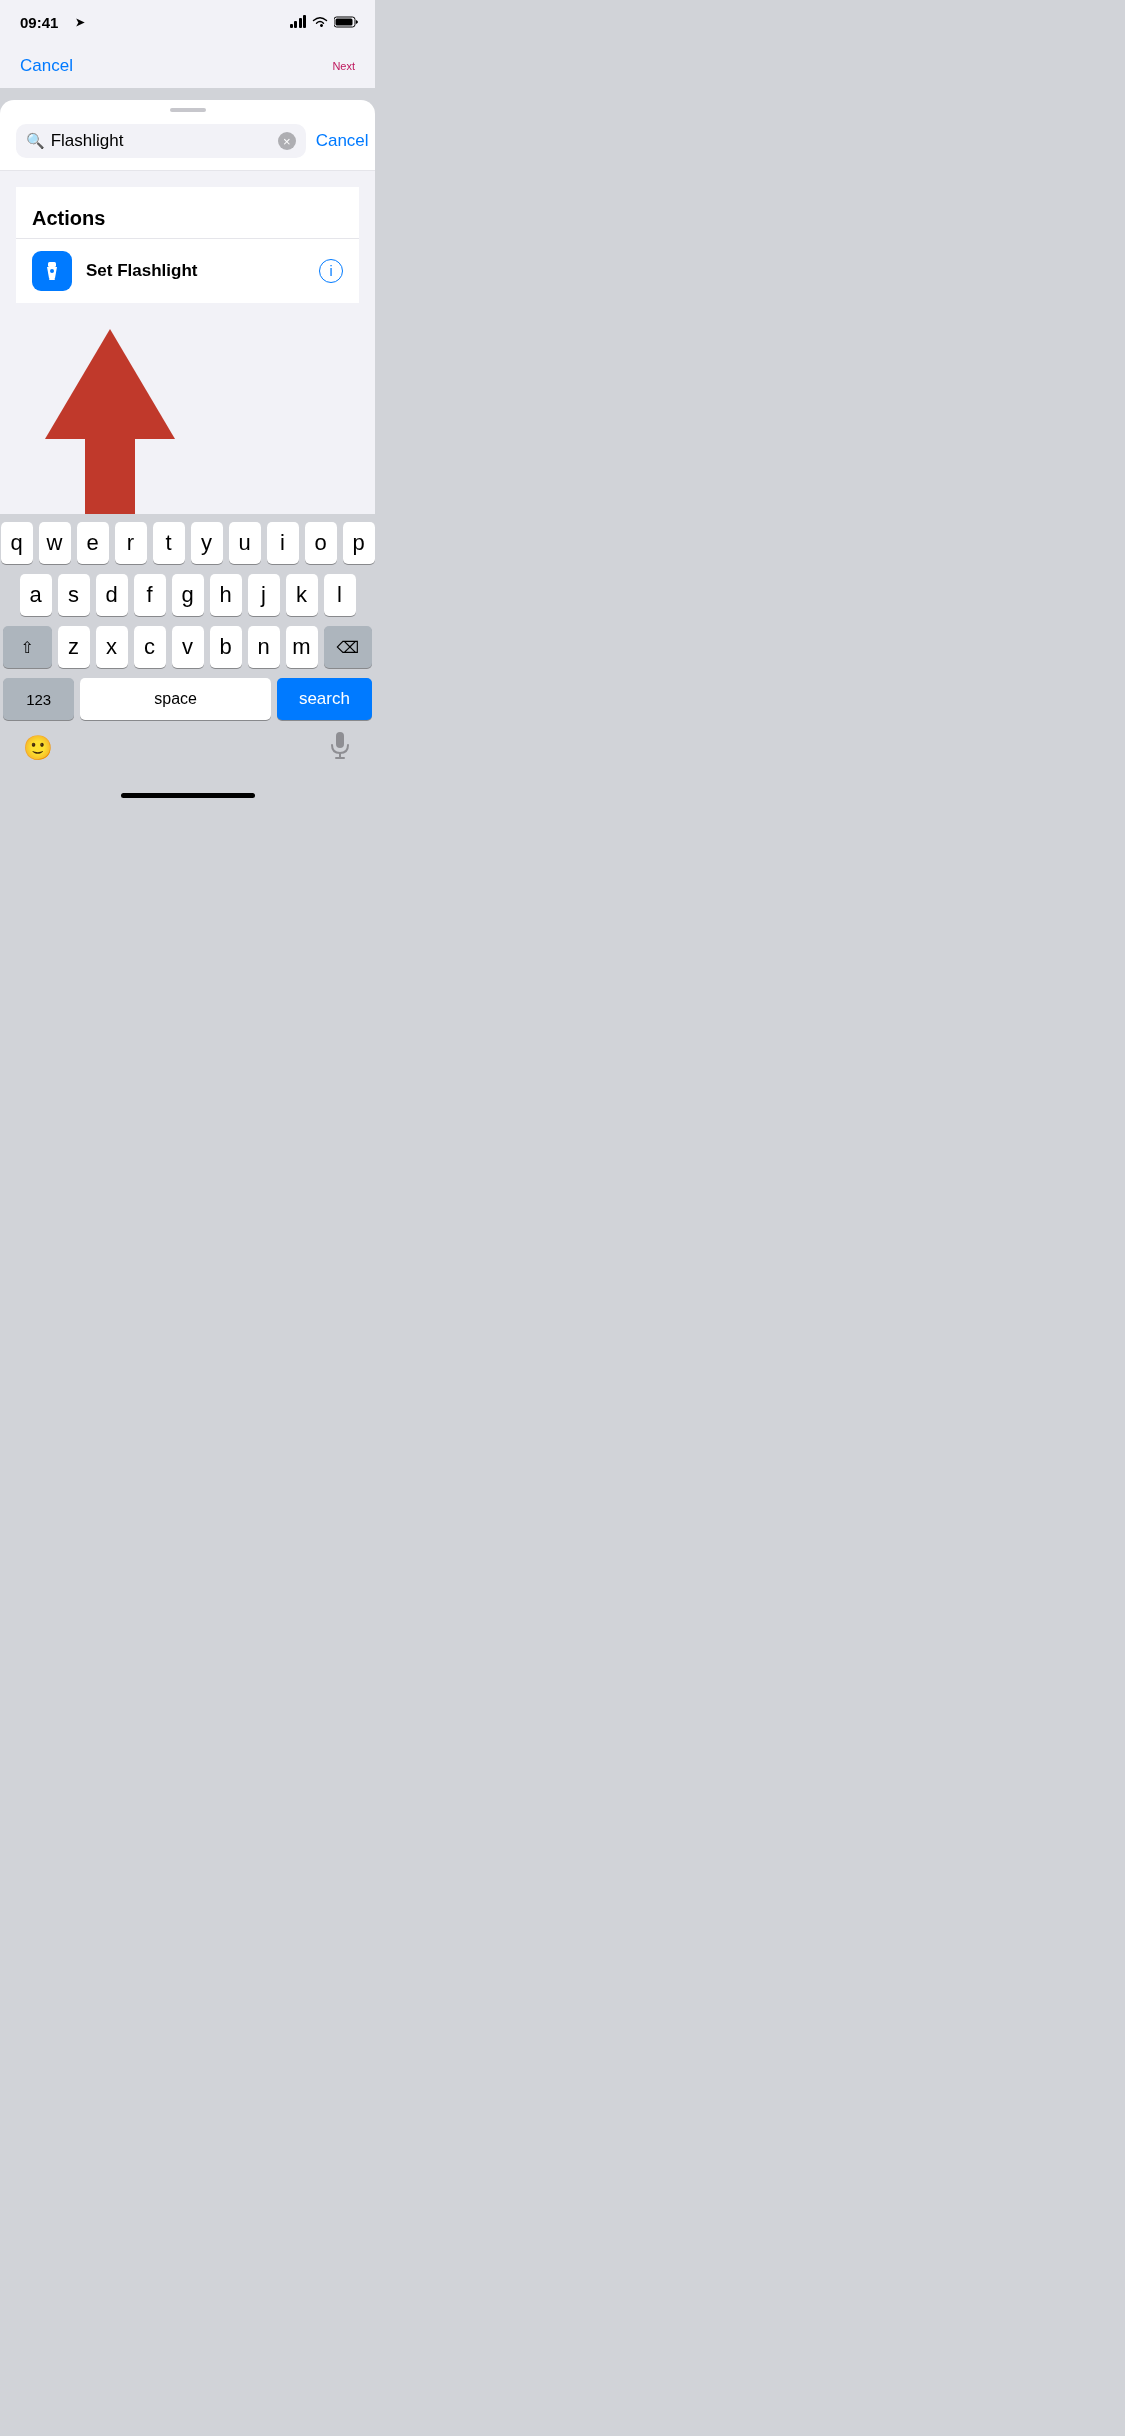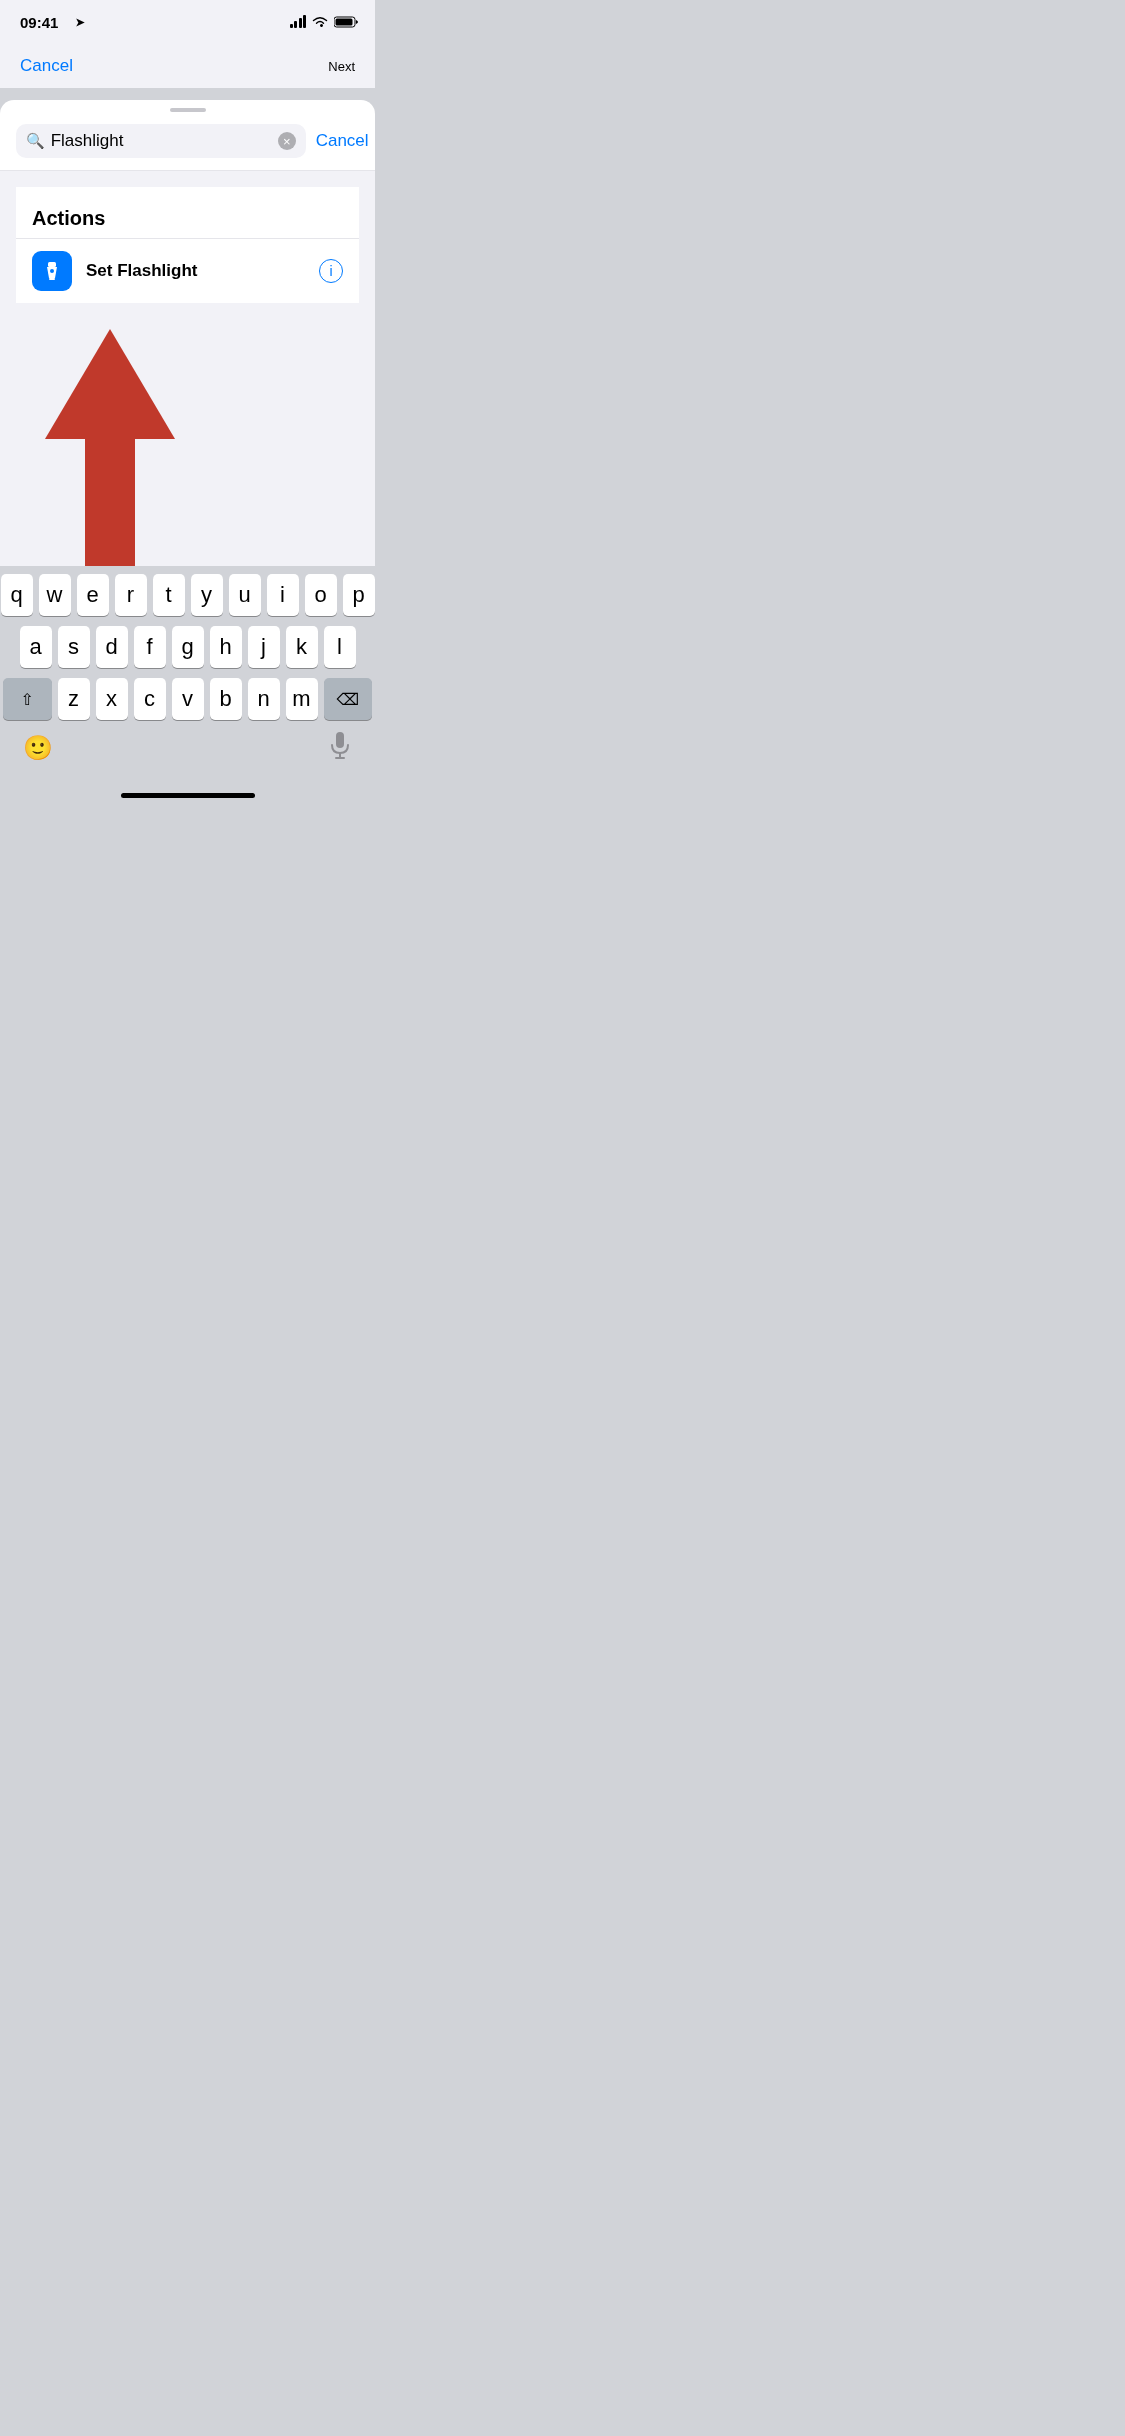--- a/index.html
+++ b/index.html
@@ -62,22 +62,22 @@
       justify-content: space-between;
       padding: 0 20px;
     }
 
     .bg-nav-cancel {
       color: #007aff;
       font-size: 17px;
     }
 
     .bg-nav-next {
-      color: #000000;
-      font-size: 13px;
+      color: #be185d;
+      font-size: 11px;
     }
 
     
     .sheet {
       position: absolute;
       top: 100px;
       left: 0;
       right: 0;
       bottom: 0;
       background: #fff;
@@ -426,20 +426,25 @@
       <div class="key">z</div>
       <div class="key">x</div>
       <div class="key">c</div>
       <div class="key">v</div>
       <div class="key">b</div>
       <div class="key">n</div>
       <div class="key">m</div>
       <div class="key key-dark key-wide" style="font-size:16px;">⌫</div>
     </div>
 
+    <div class="key-row">
+      <div class="key key-dark key-numbers" style="font-size:15px;">123</div>
+      <div class="key key-space">space</div>
+      <div class="key key-search">search</div>
+    </div>
 
     <div class="bottom-bar">
       <span class="emoji-btn">🙂</span>
       <span class="mic-btn">
         <svg width="24" height="28" viewBox="0 0 24 28" fill="none">
           <rect x="8" y="0" width="8" height="16" rx="4" fill="#8e8e93"></rect>
           <path d="M4 13 Q4 21 12 21 Q20 21 20 13" stroke="#8e8e93" stroke-width="2" fill="none" stroke-linecap="round"></path>
           <line x1="12" y1="21" x2="12" y2="26" stroke="#8e8e93" stroke-width="2"></line>
           <line x1="8" y1="26" x2="16" y2="26" stroke="#8e8e93" stroke-width="2" stroke-linecap="round"></line>
         </svg>

